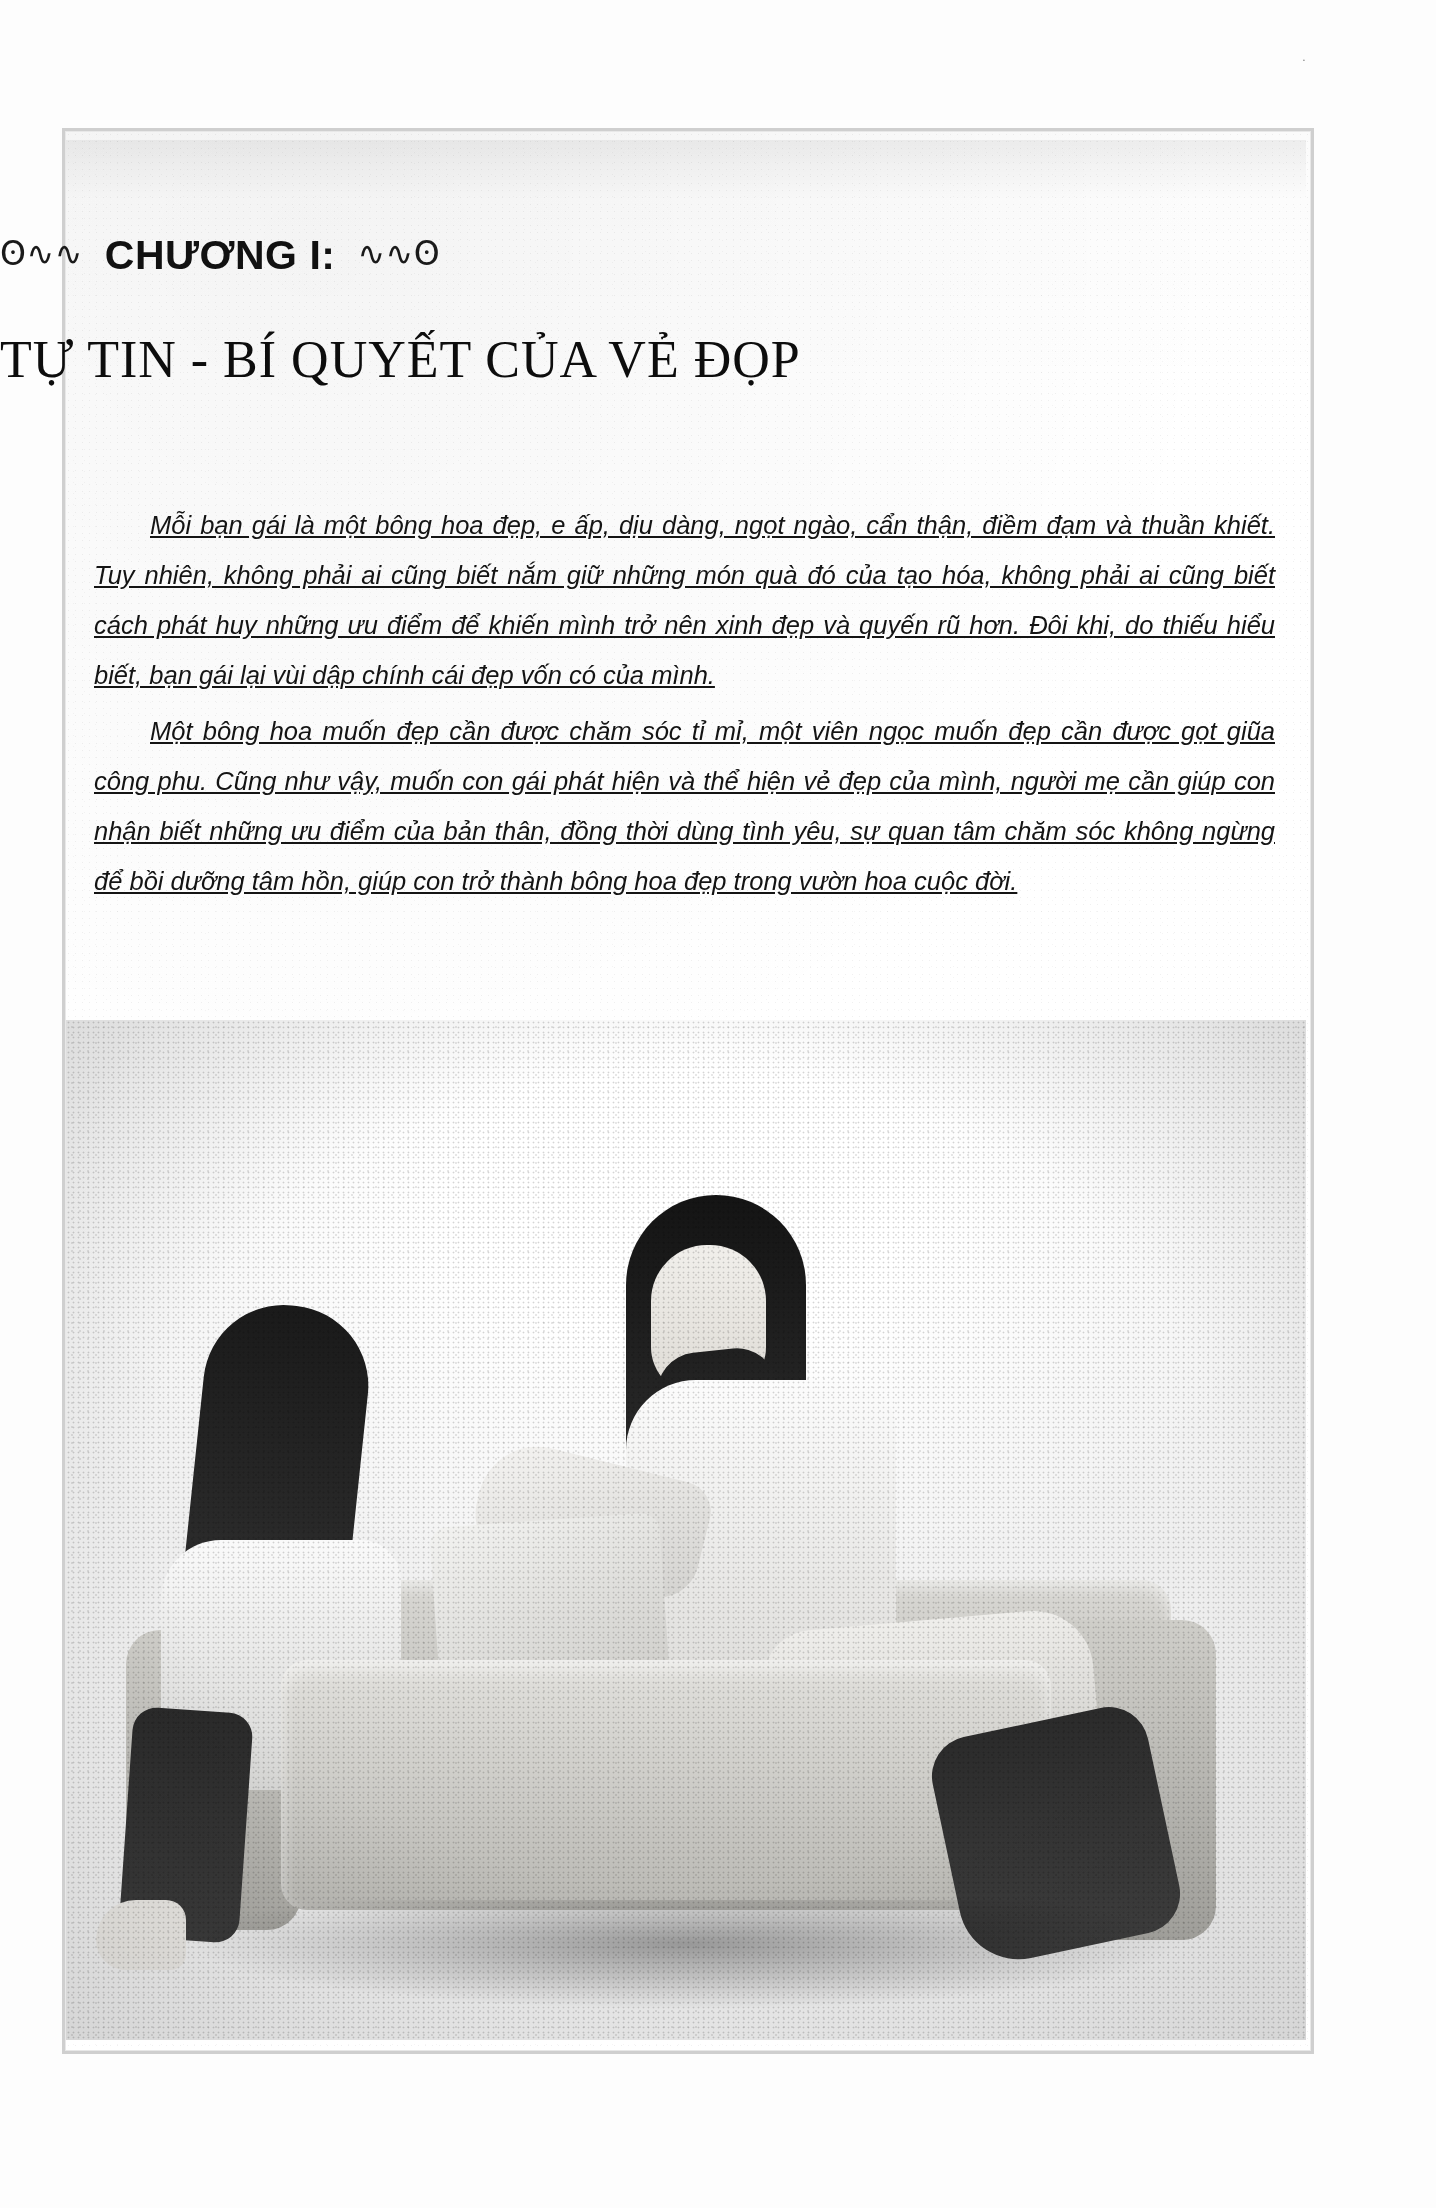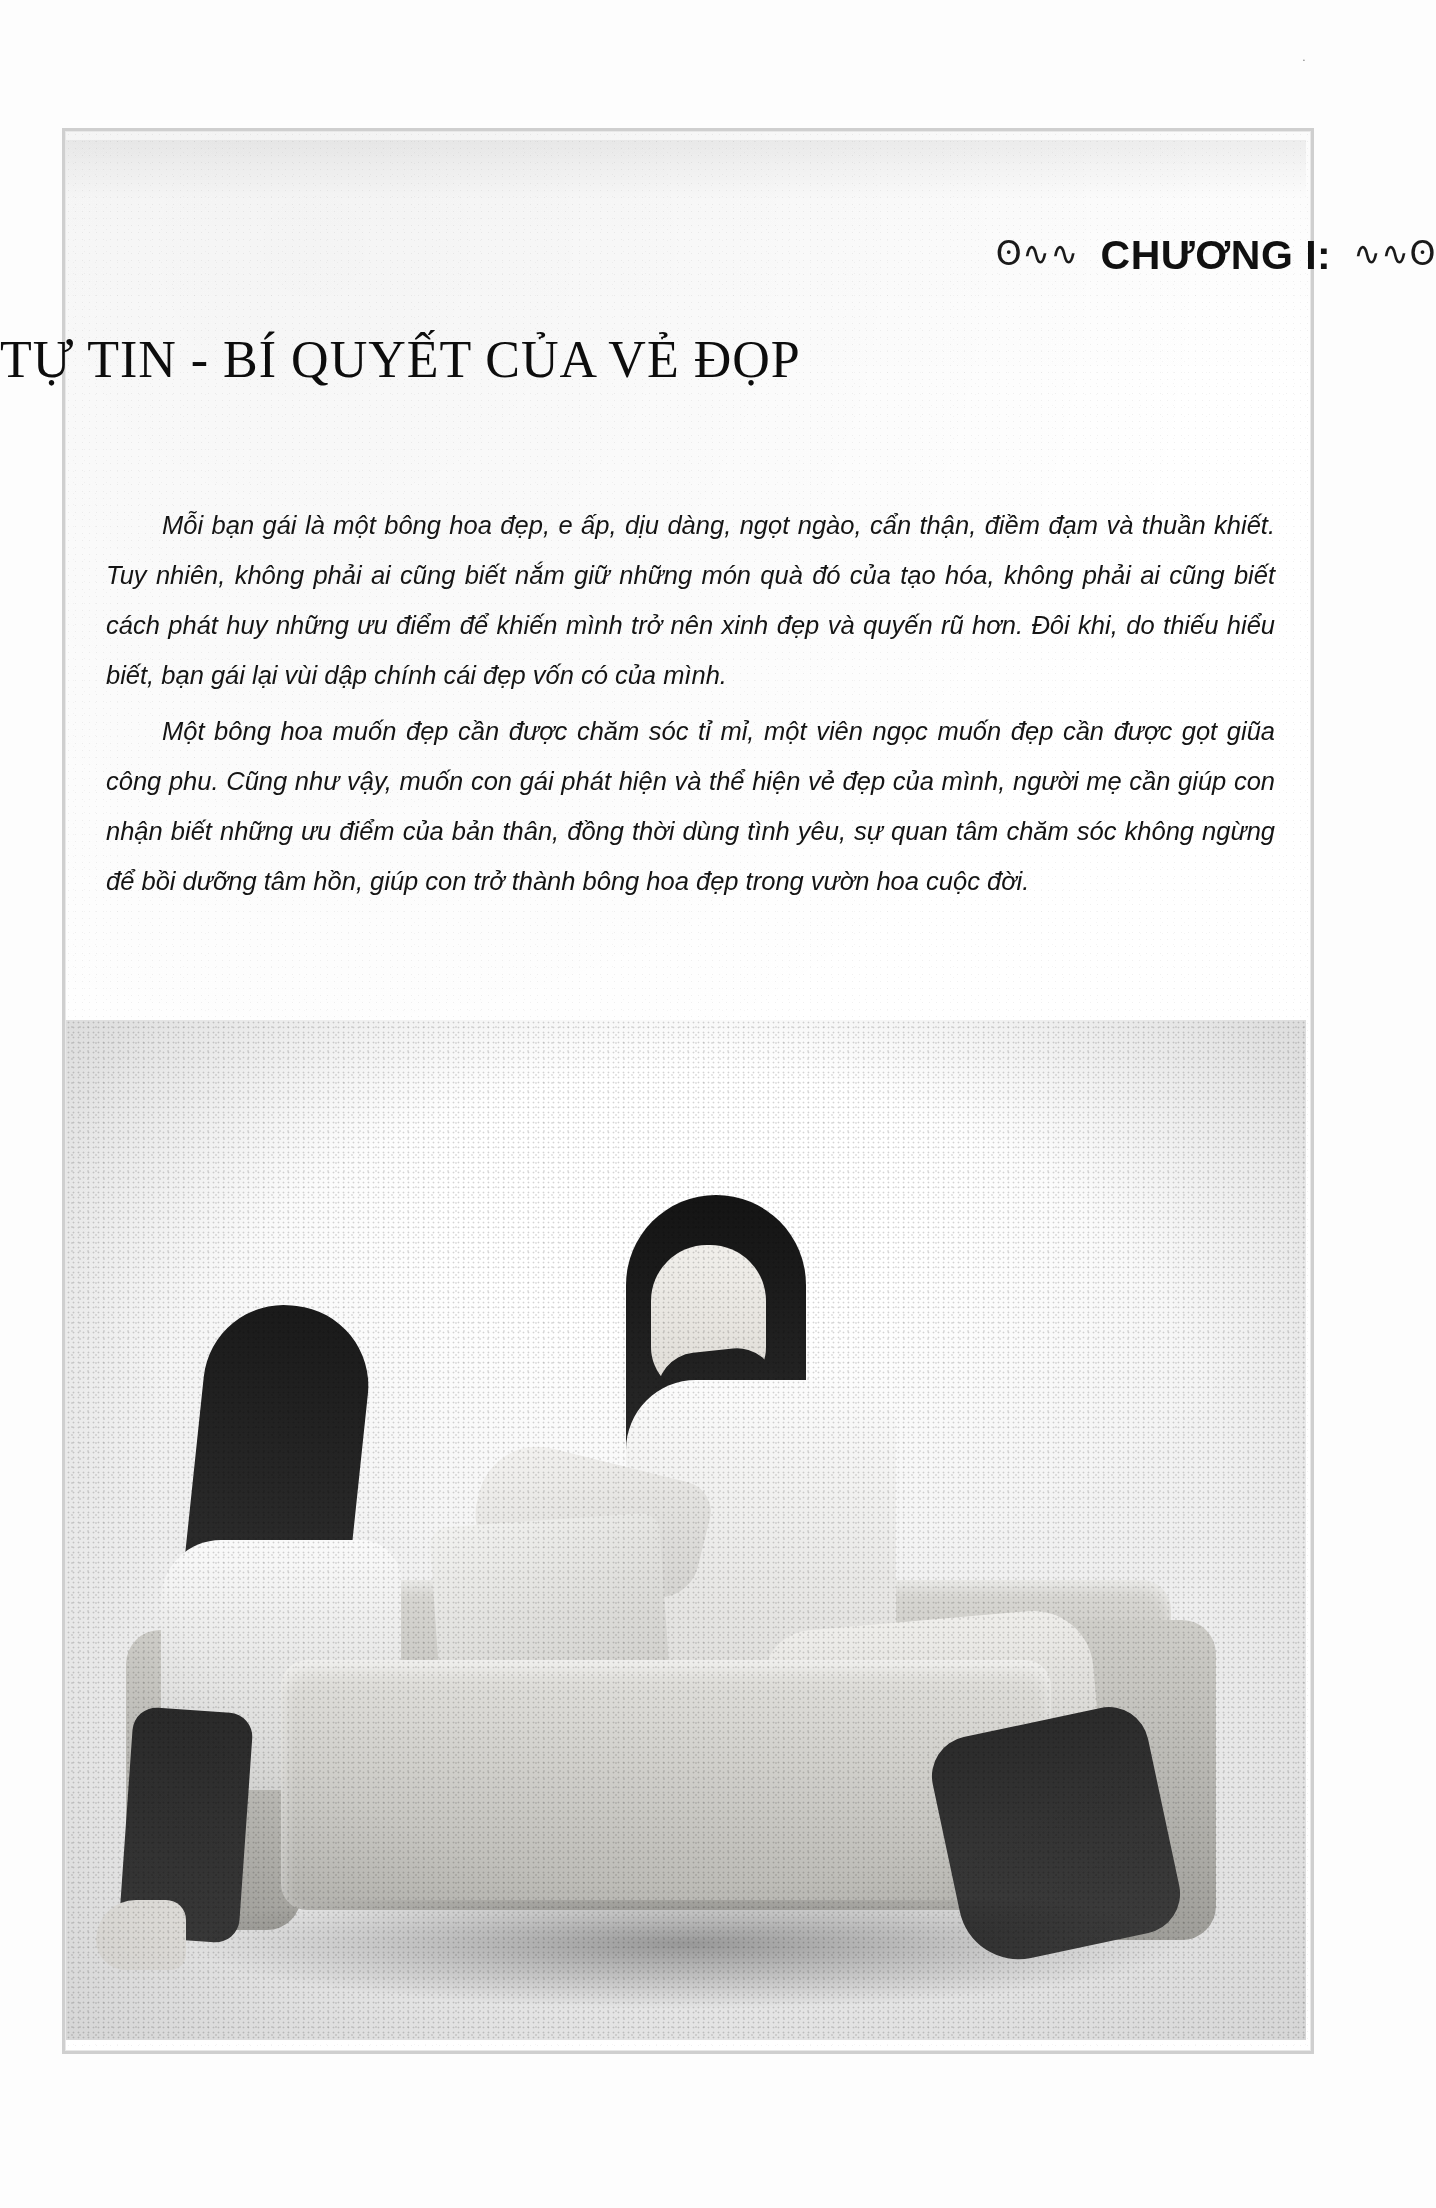--- a/index.html
+++ b/index.html
@@ -58,21 +58,21 @@
     top: 52px;
     font-size: 13px;
     color: #8a8a8a;
     font-family: "Liberation Serif", serif;
   }
 
   .chapter-line {
     position: absolute;
     left: 0; right: 0;
     top: 232px;
-    text-align: right;
+    text-align: left;
     font-size: 41px;
     letter-spacing: 0.5px;
     font-family: "Liberation Sans", sans-serif;
     font-weight: 700;
     color: #111;
   }
   .chapter-line .orn {
     font-family: "DejaVu Sans", sans-serif;
     font-weight: 400;
     font-size: 33px;
@@ -99,21 +99,21 @@
     left: 90px;
     top: 500px;
     width: 1185px;
     font-family: "Liberation Sans", sans-serif;
     font-style: italic;
     font-size: 25.5px;
     line-height: 50px;
     text-align: justify;
     color: #141414;
   }
-  .body-copy p { margin: 0 0 6px 16px; text-indent: 56px; }
+  .body-copy p { margin: 0 0 6px 4px; text-indent: 56px; text-decoration: underline; }
 
   
   .photo {
     position: absolute;
     left: 66px;
     top: 1020px;
     width: 1240px;
     height: 1020px;
     overflow: hidden;
     background: #f2f2f2;

